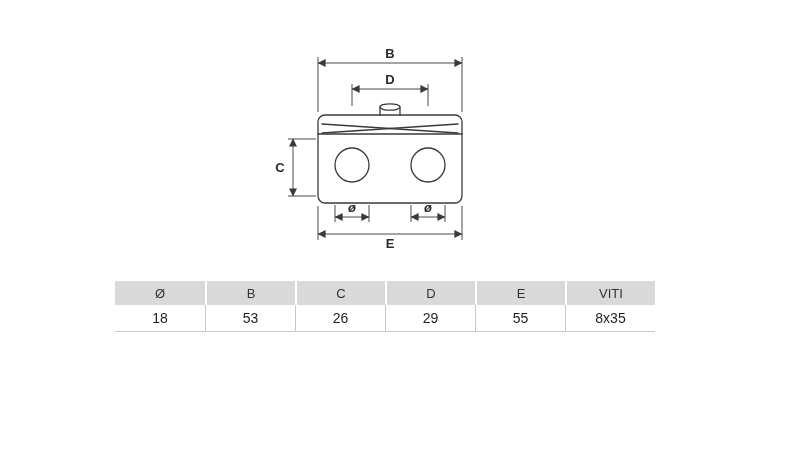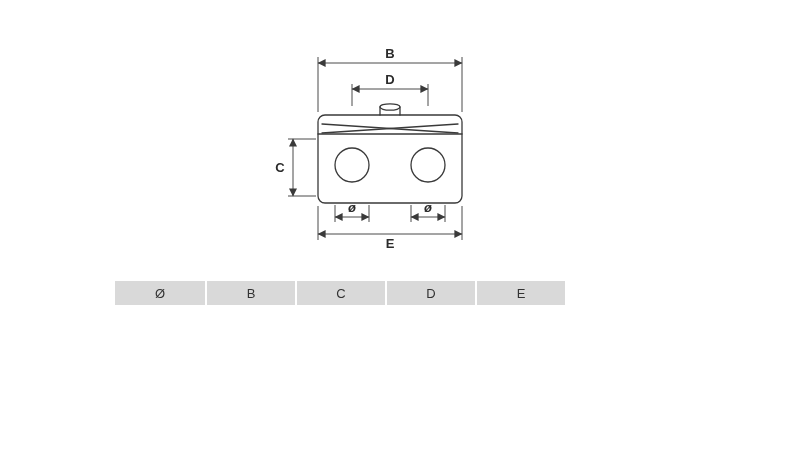--- a/index.html
+++ b/index.html
@@ -124,16 +124,25 @@
     <text class="dim-label" x="390" y="248" text-anchor="middle">E</text>
   </svg>
 
   <div class="dim-table">
     <div class="trow header">
       <div class="cell">Ø</div>
       <div class="cell">B</div>
       <div class="cell">C</div>
       <div class="cell">D</div>
       <div class="cell">E</div>
+      <div class="cell">VITI</div>
+    </div>
+    <div class="trow data">
+      <div class="cell">18</div>
+      <div class="cell">53</div>
+      <div class="cell">26</div>
+      <div class="cell">29</div>
+      <div class="cell">55</div>
+      <div class="cell">8x35</div>
     </div>
   </div>
 
 </div>
 
 </body></html>

